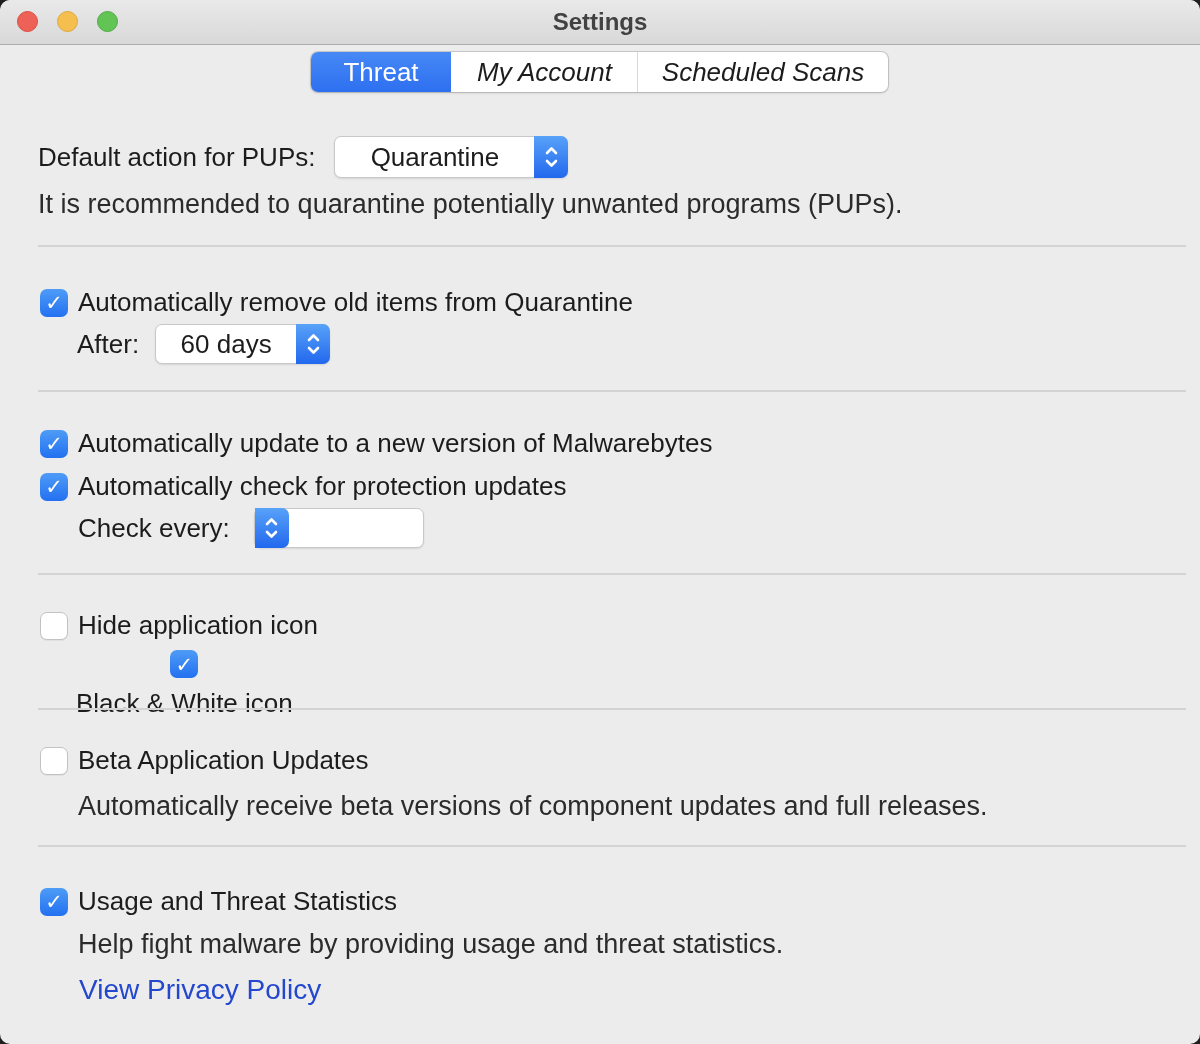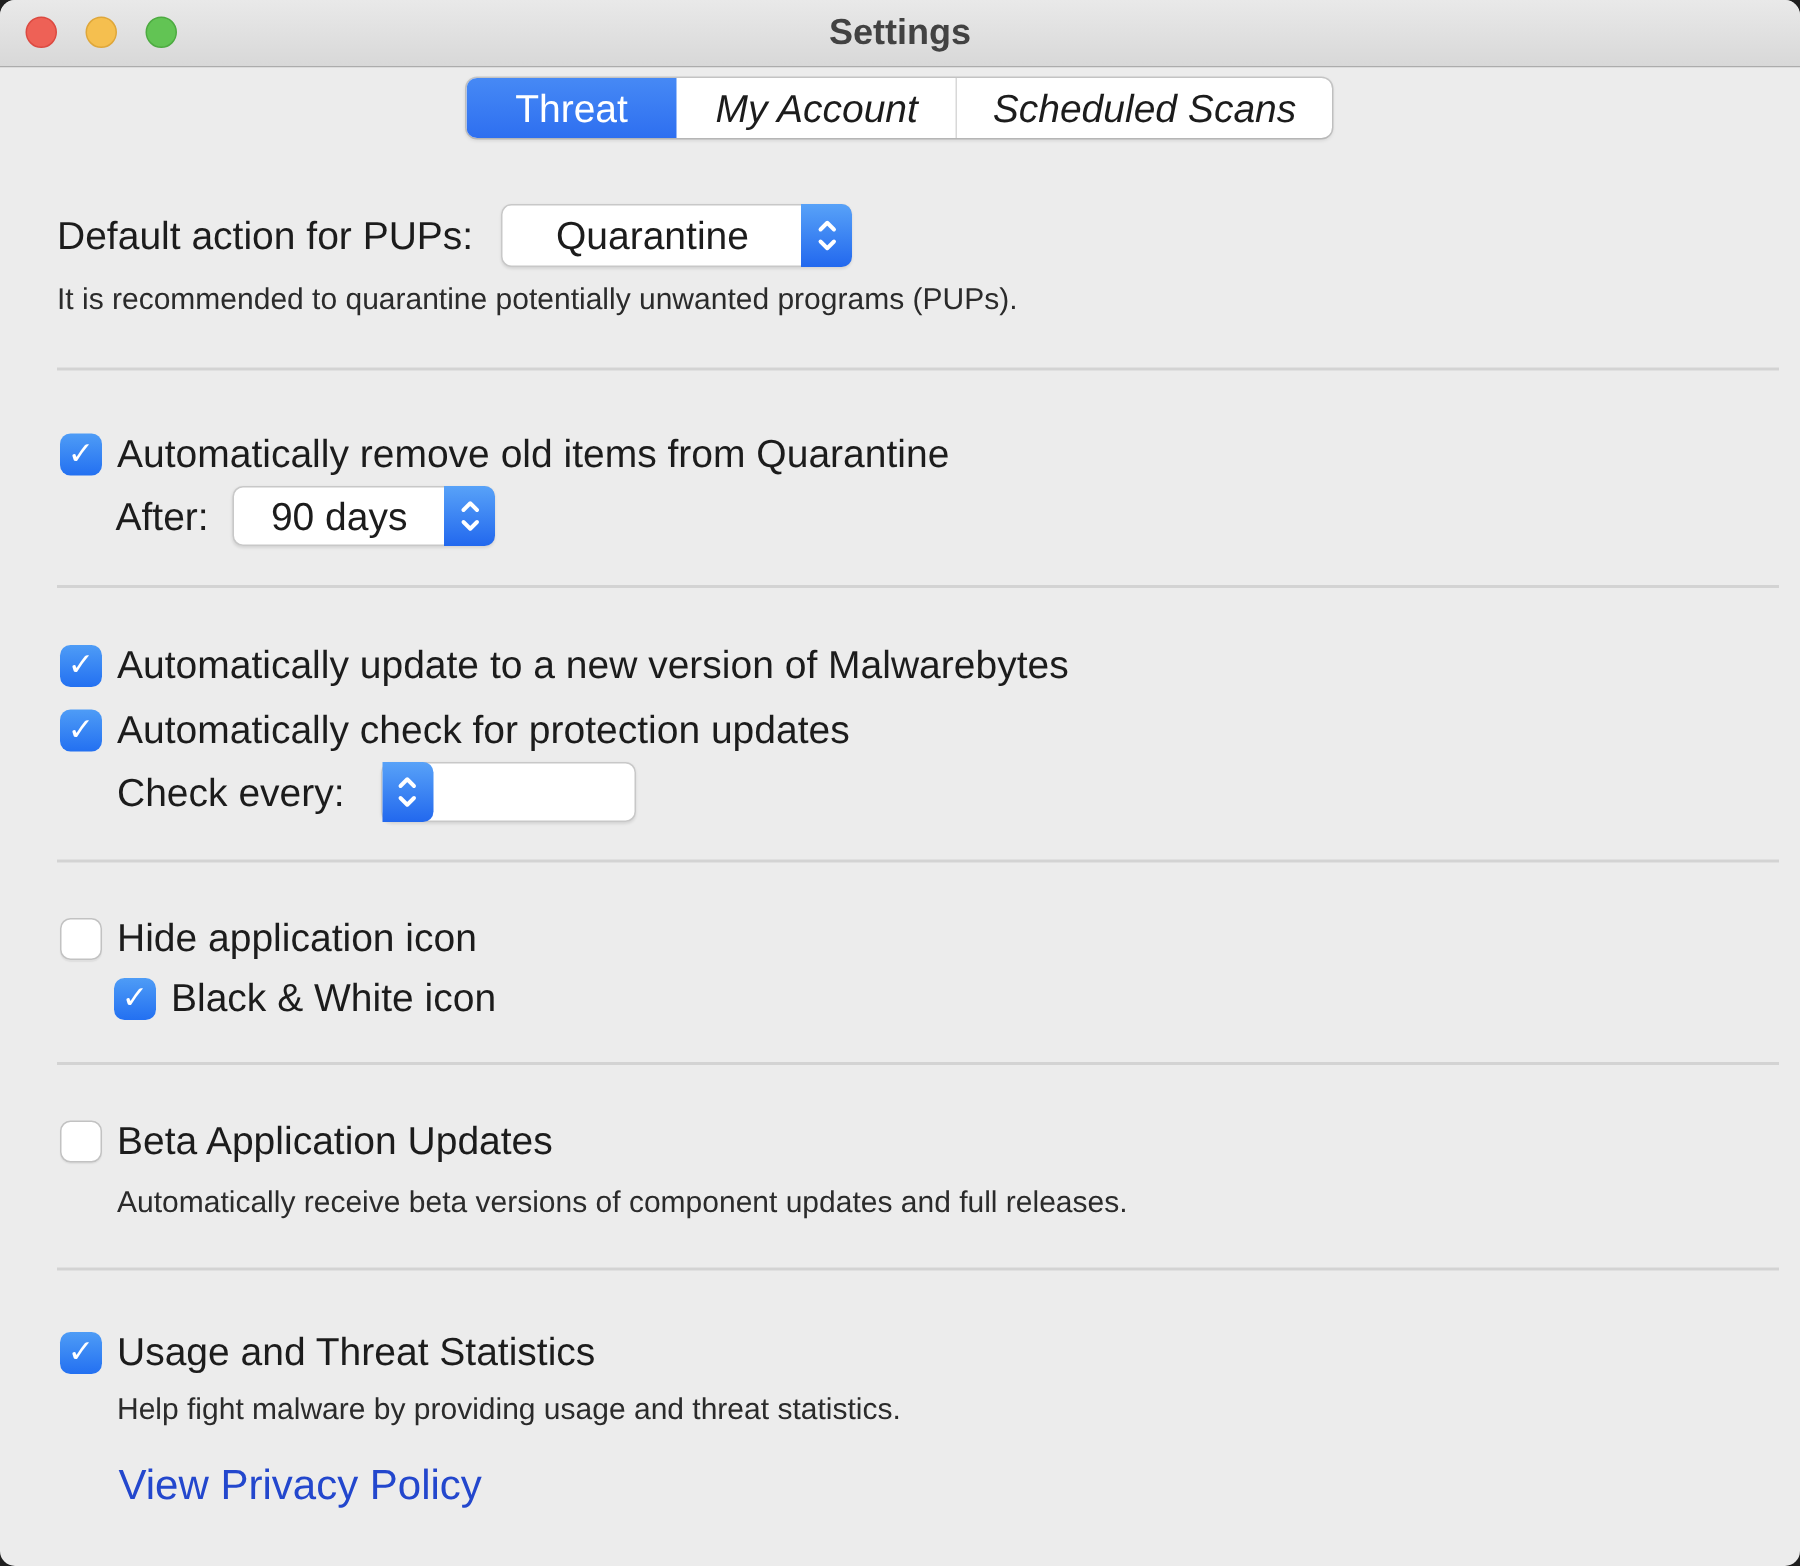--- a/index.html
+++ b/index.html
@@ -44,21 +44,21 @@
   .tab:nth-child(3){ width:251px; }
   .tab + .tab { border-left:1px solid #d8d8d8;font-style:italic; }
   .tab[data-selected="true"] {
     background:linear-gradient(180deg,#4689f5,#2e6ff0);
     color:#fff; border-left-color:transparent;
   }
   .tab[data-selected="true"] + .tab { border-left-color:transparent; }
 
   
   .row { position:absolute; display:flex; align-items:center; font-size:26px; }
-  .help { position:absolute; font-size:20px; color:#2b2b2b; }
+  .help { position:absolute; font-size:27px; color:#2b2b2b; }
   .divider { position:absolute; left:38px; width:1148px; height:2px; background:#d3d3d3; }
 
   
   .popup {
     display:flex; align-items:stretch; box-sizing:border-box;
     background:#fff; border:1px solid #c8c8c8; border-radius:7px;
     box-shadow:0 1px 2px rgba(0,0,0,0.10);
   }
   .popup-value { flex:1; display:flex; align-items:center; justify-content:center; font-size:26px; padding:0 6px; }
   .popup-cap {
@@ -115,21 +115,21 @@
 
   <div class="divider" style="top:245px;"></div>
 
   <div class="row cbrow" style="left:40px; top:287px;">
     <span class="cb" data-checked="true"></span>
     <span>Automatically remove old items from Quarantine</span>
   </div>
   <div class="row" style="left:77px; top:324px; height:40px;">
     <span>After:</span>
     <div class="popup" style="width:175px; height:40px; margin-left:16px;">
-      <span class="popup-value">90 days</span>
+      <span class="popup-value">60 days</span>
       <span class="popup-cap">
         <svg width="17" height="26" viewBox="0 0 17 26">
             <path d="M4 9 L8.5 4.5 L13 9" stroke="#fff" stroke-width="2.6" fill="none" stroke-linecap="round" stroke-linejoin="round"></path>
             <path d="M4 17 L8.5 21.5 L13 17" stroke="#fff" stroke-width="2.6" fill="none" stroke-linecap="round" stroke-linejoin="round"></path>
           </svg>
       </span>
     </div>
   </div>
 
   <div class="divider" style="top:390px;"></div>
@@ -153,21 +153,21 @@
       </span>
     </div>
   </div>
 
   <div class="divider" style="top:573px;"></div>
 
   <div class="row cbrow" style="left:40px; top:610px;">
     <span class="cb" data-checked="false"></span>
     <span>Hide application icon</span>
   </div>
-  <div class="row cbrow" style="left:76px; top:650px;">
+  <div class="row cbrow" style="left:76px; top:650px;flex-direction:column;">
     <span class="cb" data-checked="true"></span>
     <span>Black &amp; White icon</span>
   </div>
 
   <div class="divider" style="top:708px;"></div>
 
   <div class="row cbrow" style="left:40px; top:745px;">
     <span class="cb" data-checked="false"></span>
     <span>Beta Application Updates</span>
   </div>

